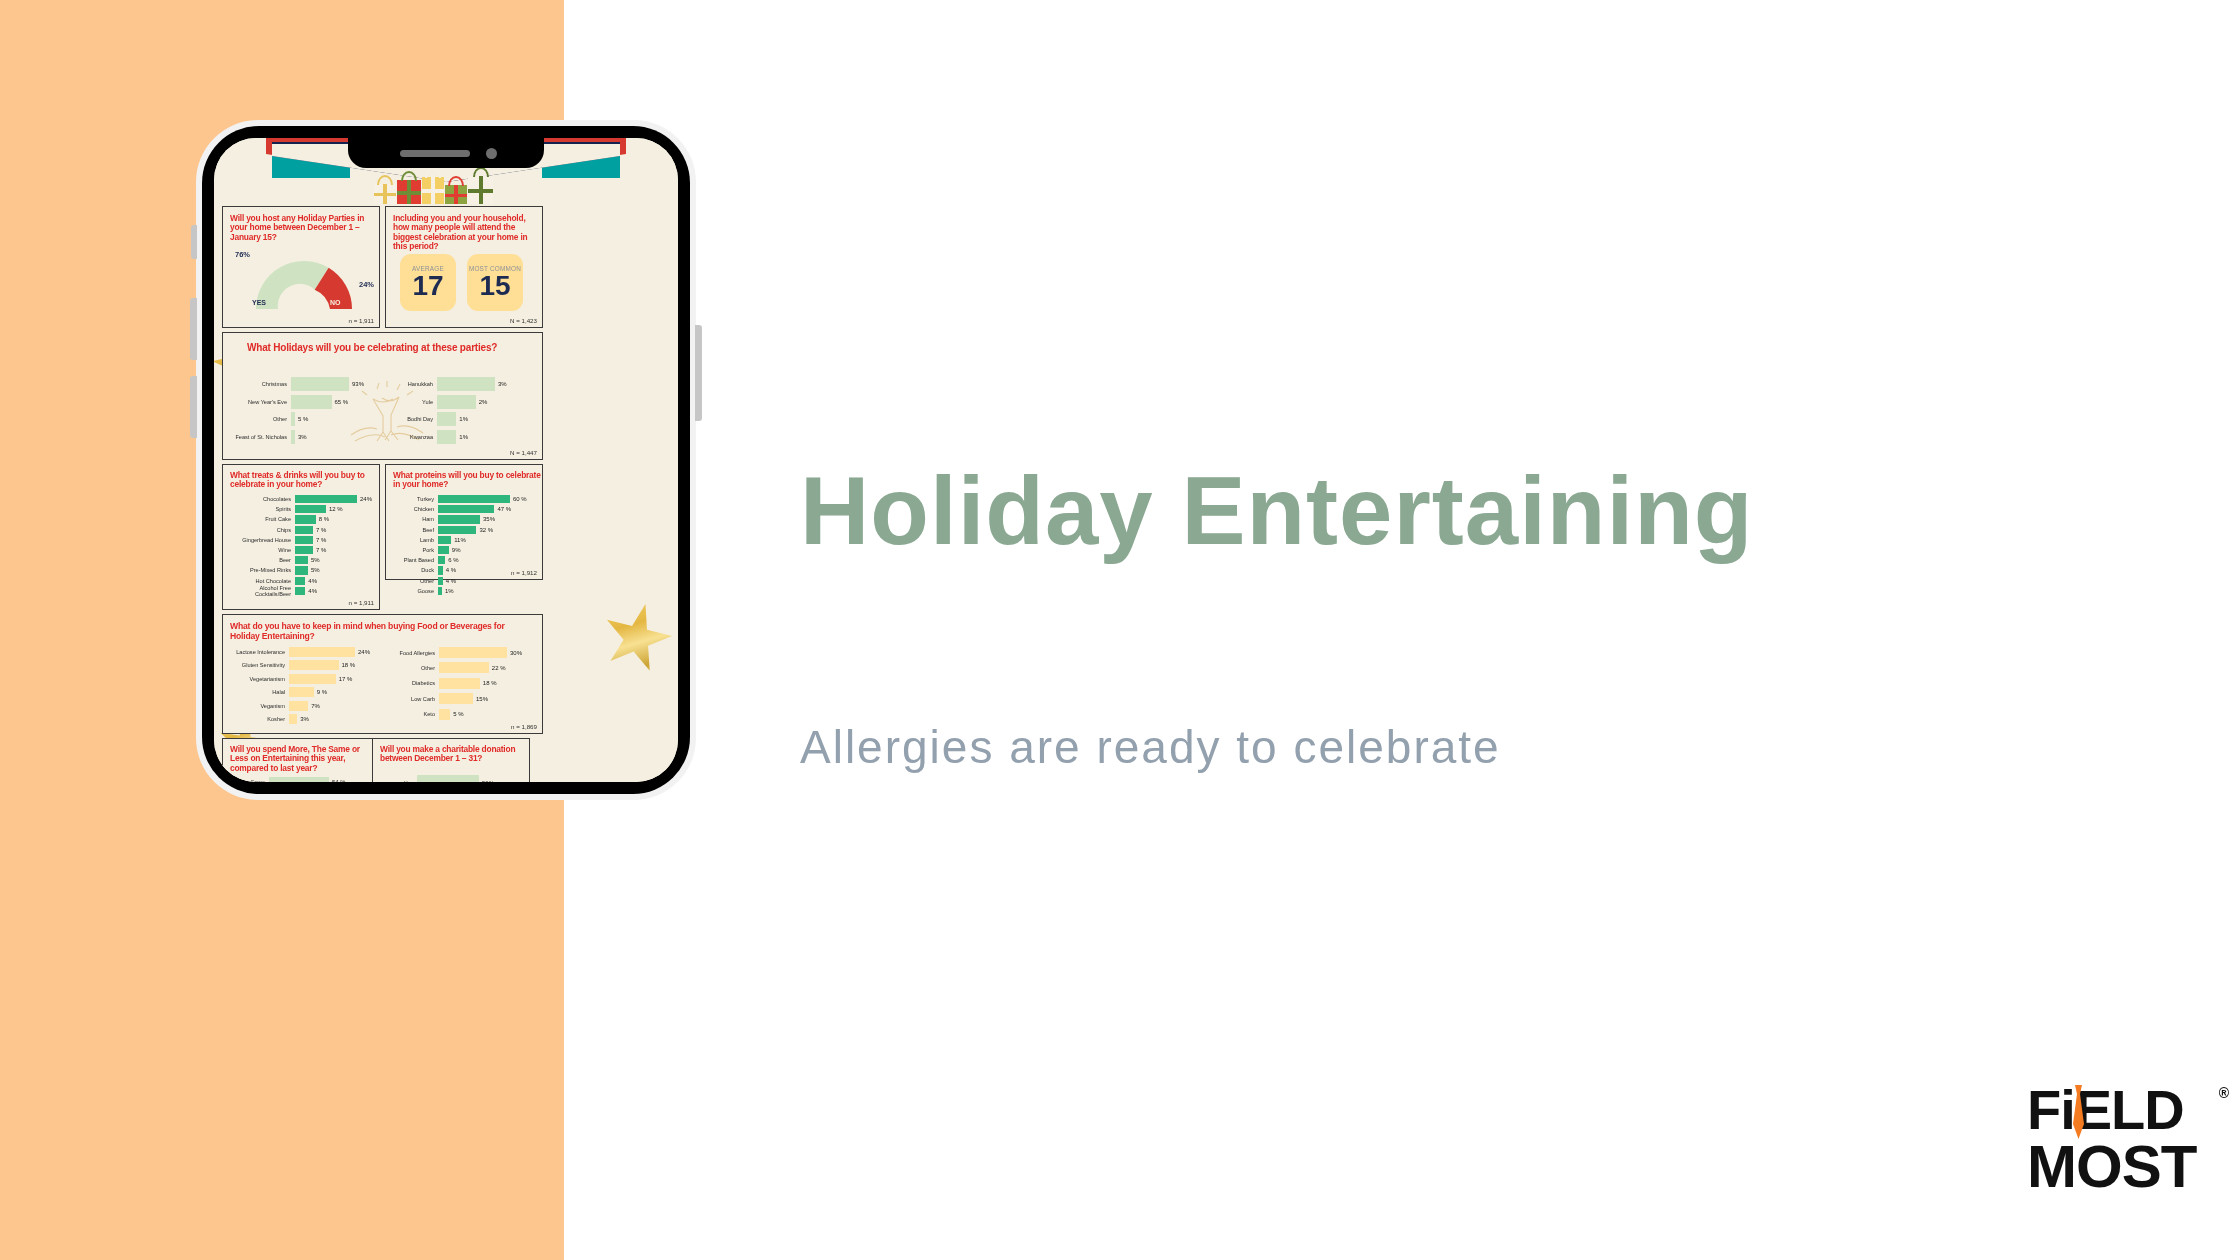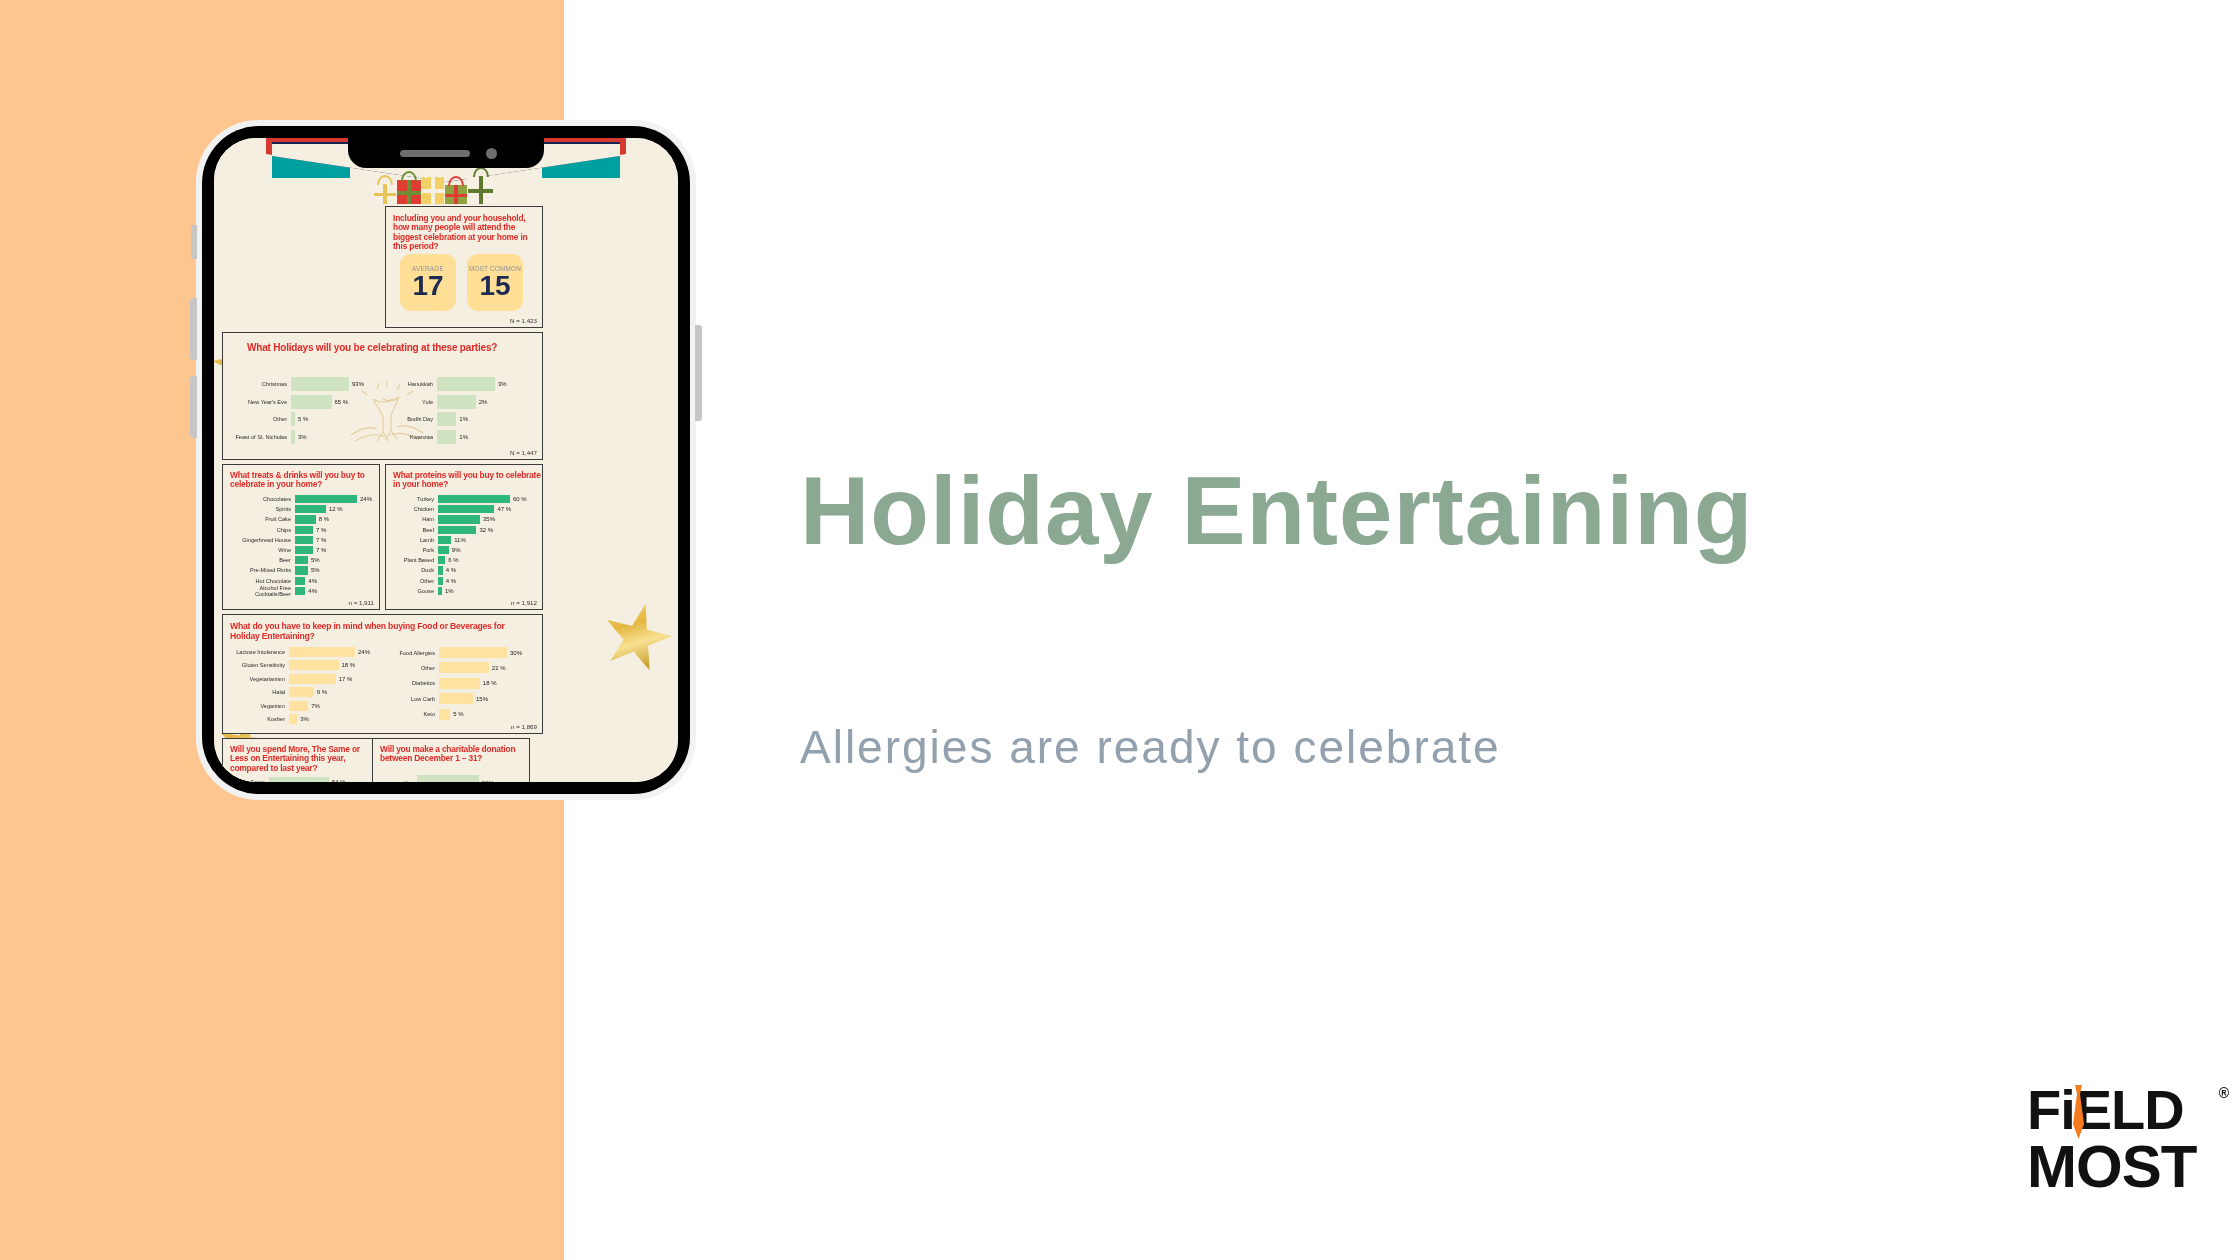--- a/index.html
+++ b/index.html
@@ -205,20 +205,34 @@
           <div class="ribbon-h" style="background:#5f7a2e"></div>
           <div class="bow"></div>
         </div>
       </div>
 
       <div class="star" style="left:-2px;top:195px;width:62px;height:62px;transform:rotate(-12deg);"></div>
       <div class="star" style="left:388px;top:465px;width:70px;height:70px;transform:rotate(14deg);"></div>
       <div class="star" style="left:288px;top:530px;width:42px;height:42px;transform:rotate(-20deg);opacity:.85"></div>
       <div class="star" style="left:4px;top:580px;width:52px;height:52px;transform:rotate(8deg);"></div>
 
+      <div class="panel" style="left:8px;top:68px;width:158px;height:122px;">
+        <div class="q-title" style="position:absolute;left:7px;top:7px;width:144px;font-size:8.4px;">Will you host any Holiday Parties in your home between December 1 – January 15?</div>
+        <div class="gauge" style="left:25px;top:44px;width:112px;height:62px;">
+          <svg viewBox="0 0 112 62" width="112" height="62">
+            <path d="M8 58 A48 48 0 0 1 80.6 16.8 L66.7 38.7 A22 22 0 0 0 30 58 Z" fill="#cfe3c2"></path>
+            <path d="M80.6 16.8 A48 48 0 0 1 104 58 L82 58 A26 26 0 0 0 66.7 38.7 Z" fill="#d6392f"></path>
+          </svg>
+        </div>
+        <div class="gauge-lab" style="left:12px;top:43px;">76%</div>
+        <div class="gauge-lab" style="left:136px;top:73px;">24%</div>
+        <div class="inside-lab" style="left:29px;top:92px;color:#1d2a52;">YES</div>
+        <div class="inside-lab" style="left:107px;top:92px;color:#f4efe0;">NO</div>
+        <div class="nlabel">n = 1,911</div>
+      </div>
 
       <div class="panel" style="left:171px;top:68px;width:158px;height:122px;">
         <div class="q-title" style="position:absolute;left:7px;top:7px;width:146px;font-size:8.4px;">Including you and your household, how many people will attend the biggest celebration at your home in this period?</div>
         <div style="position:absolute;left:14px;top:47px;display:flex;gap:11px;">
           <div class="stat-card">
             <div class="cap">AVERAGE</div>
             <div class="val">17</div>
           </div>
           <div class="stat-card">
             <div class="cap">MOST COMMON</div>
@@ -338,21 +352,21 @@
             </div>
             <div class="brow" style="height: 8.2px; margin-bottom: 2px;">
               <div class="lab" style="width: 68px;">Alcohol Free Cocktails/Beer</div>
               <div class="bar green-deep" style="width: 10.3333px;"></div>
               <div class="val">4%</div>
             </div>
           </div>
         <div class="nlabel">n = 1,911</div>
       </div>
 
-      <div class="panel" style="left:171px;top:326px;width:158px;height:146px;">
+      <div class="panel" style="left:171px;top:326px;width:158px;height:116px;">
         <div class="q-title" style="position:absolute;left:7px;top:6px;width:148px;font-size:8.4px;">What proteins will you buy to celebrate in your home?</div>
         <div class="bars" id="proteins-bars" style="left:4px;top:30px;width:150px;">
             <div class="brow" style="height: 8.2px; margin-bottom: 2px;">
               <div class="lab" style="width: 48px;">Turkey</div>
               <div class="bar green-deep" style="width: 72px;"></div>
               <div class="val">60 %</div>
             </div>
             <div class="brow" style="height: 8.2px; margin-bottom: 2px;">
               <div class="lab" style="width: 48px;">Chicken</div>
               <div class="bar green-deep" style="width: 56.4px;"></div>

